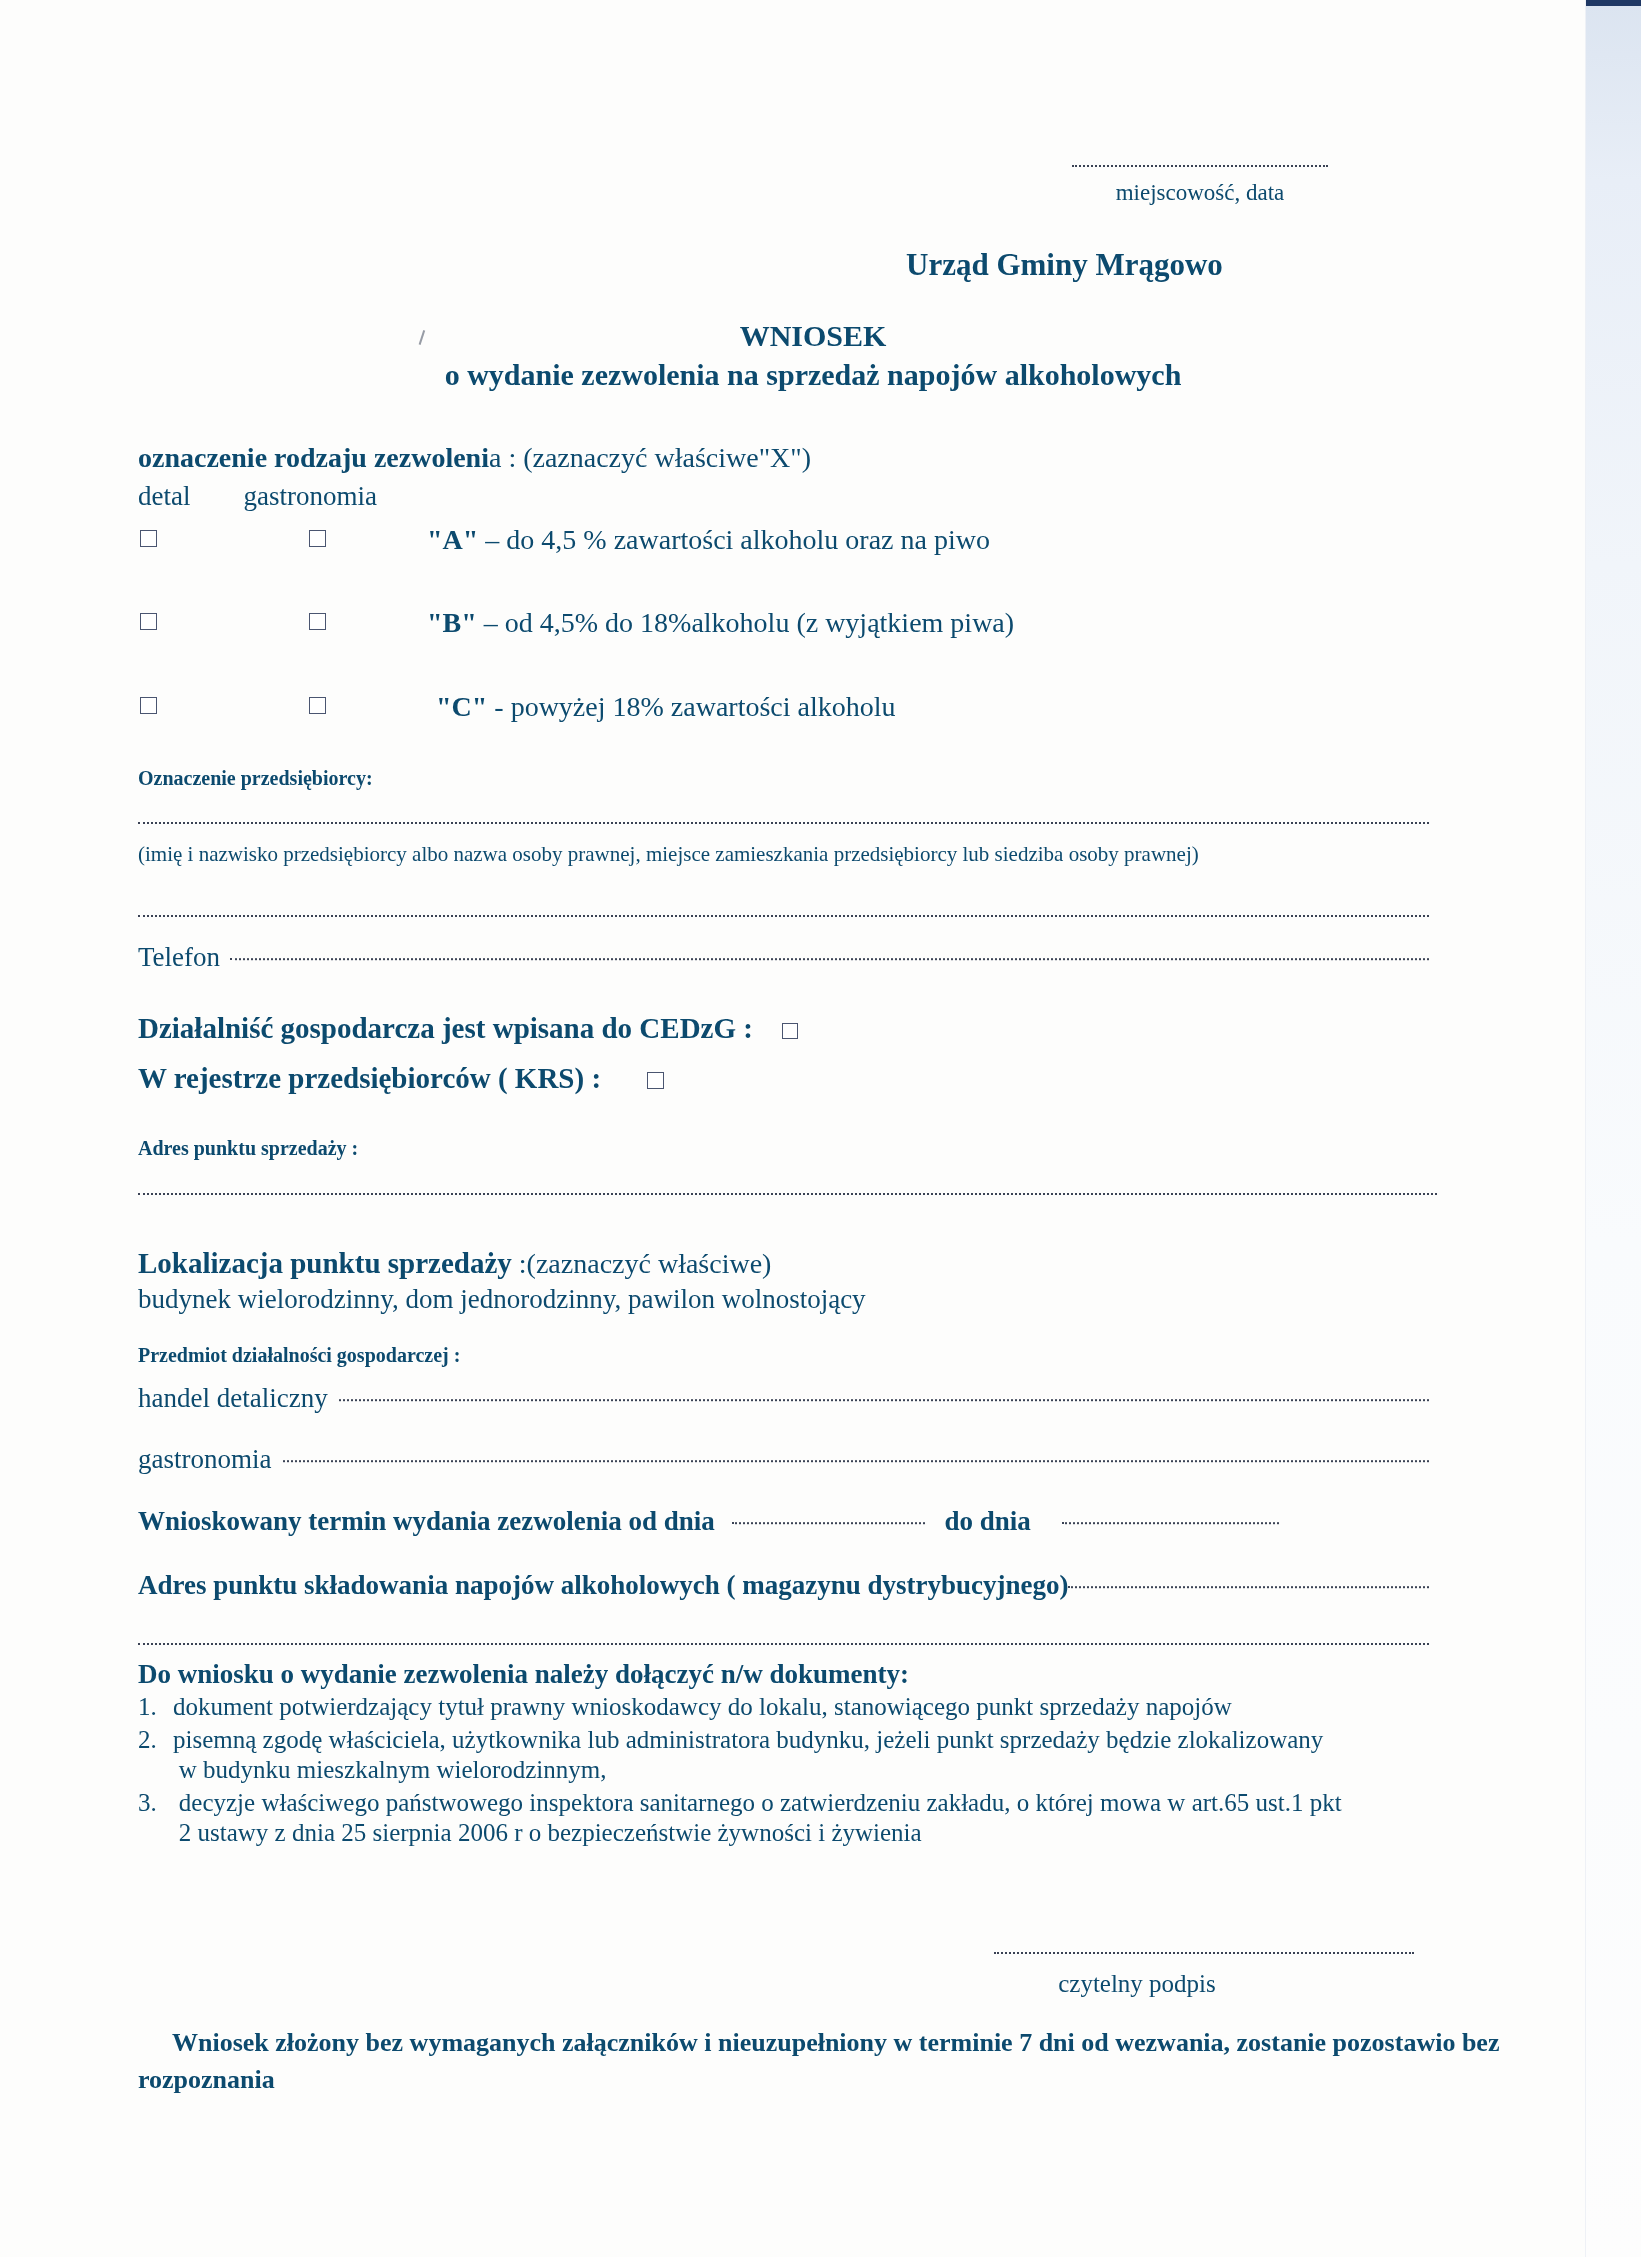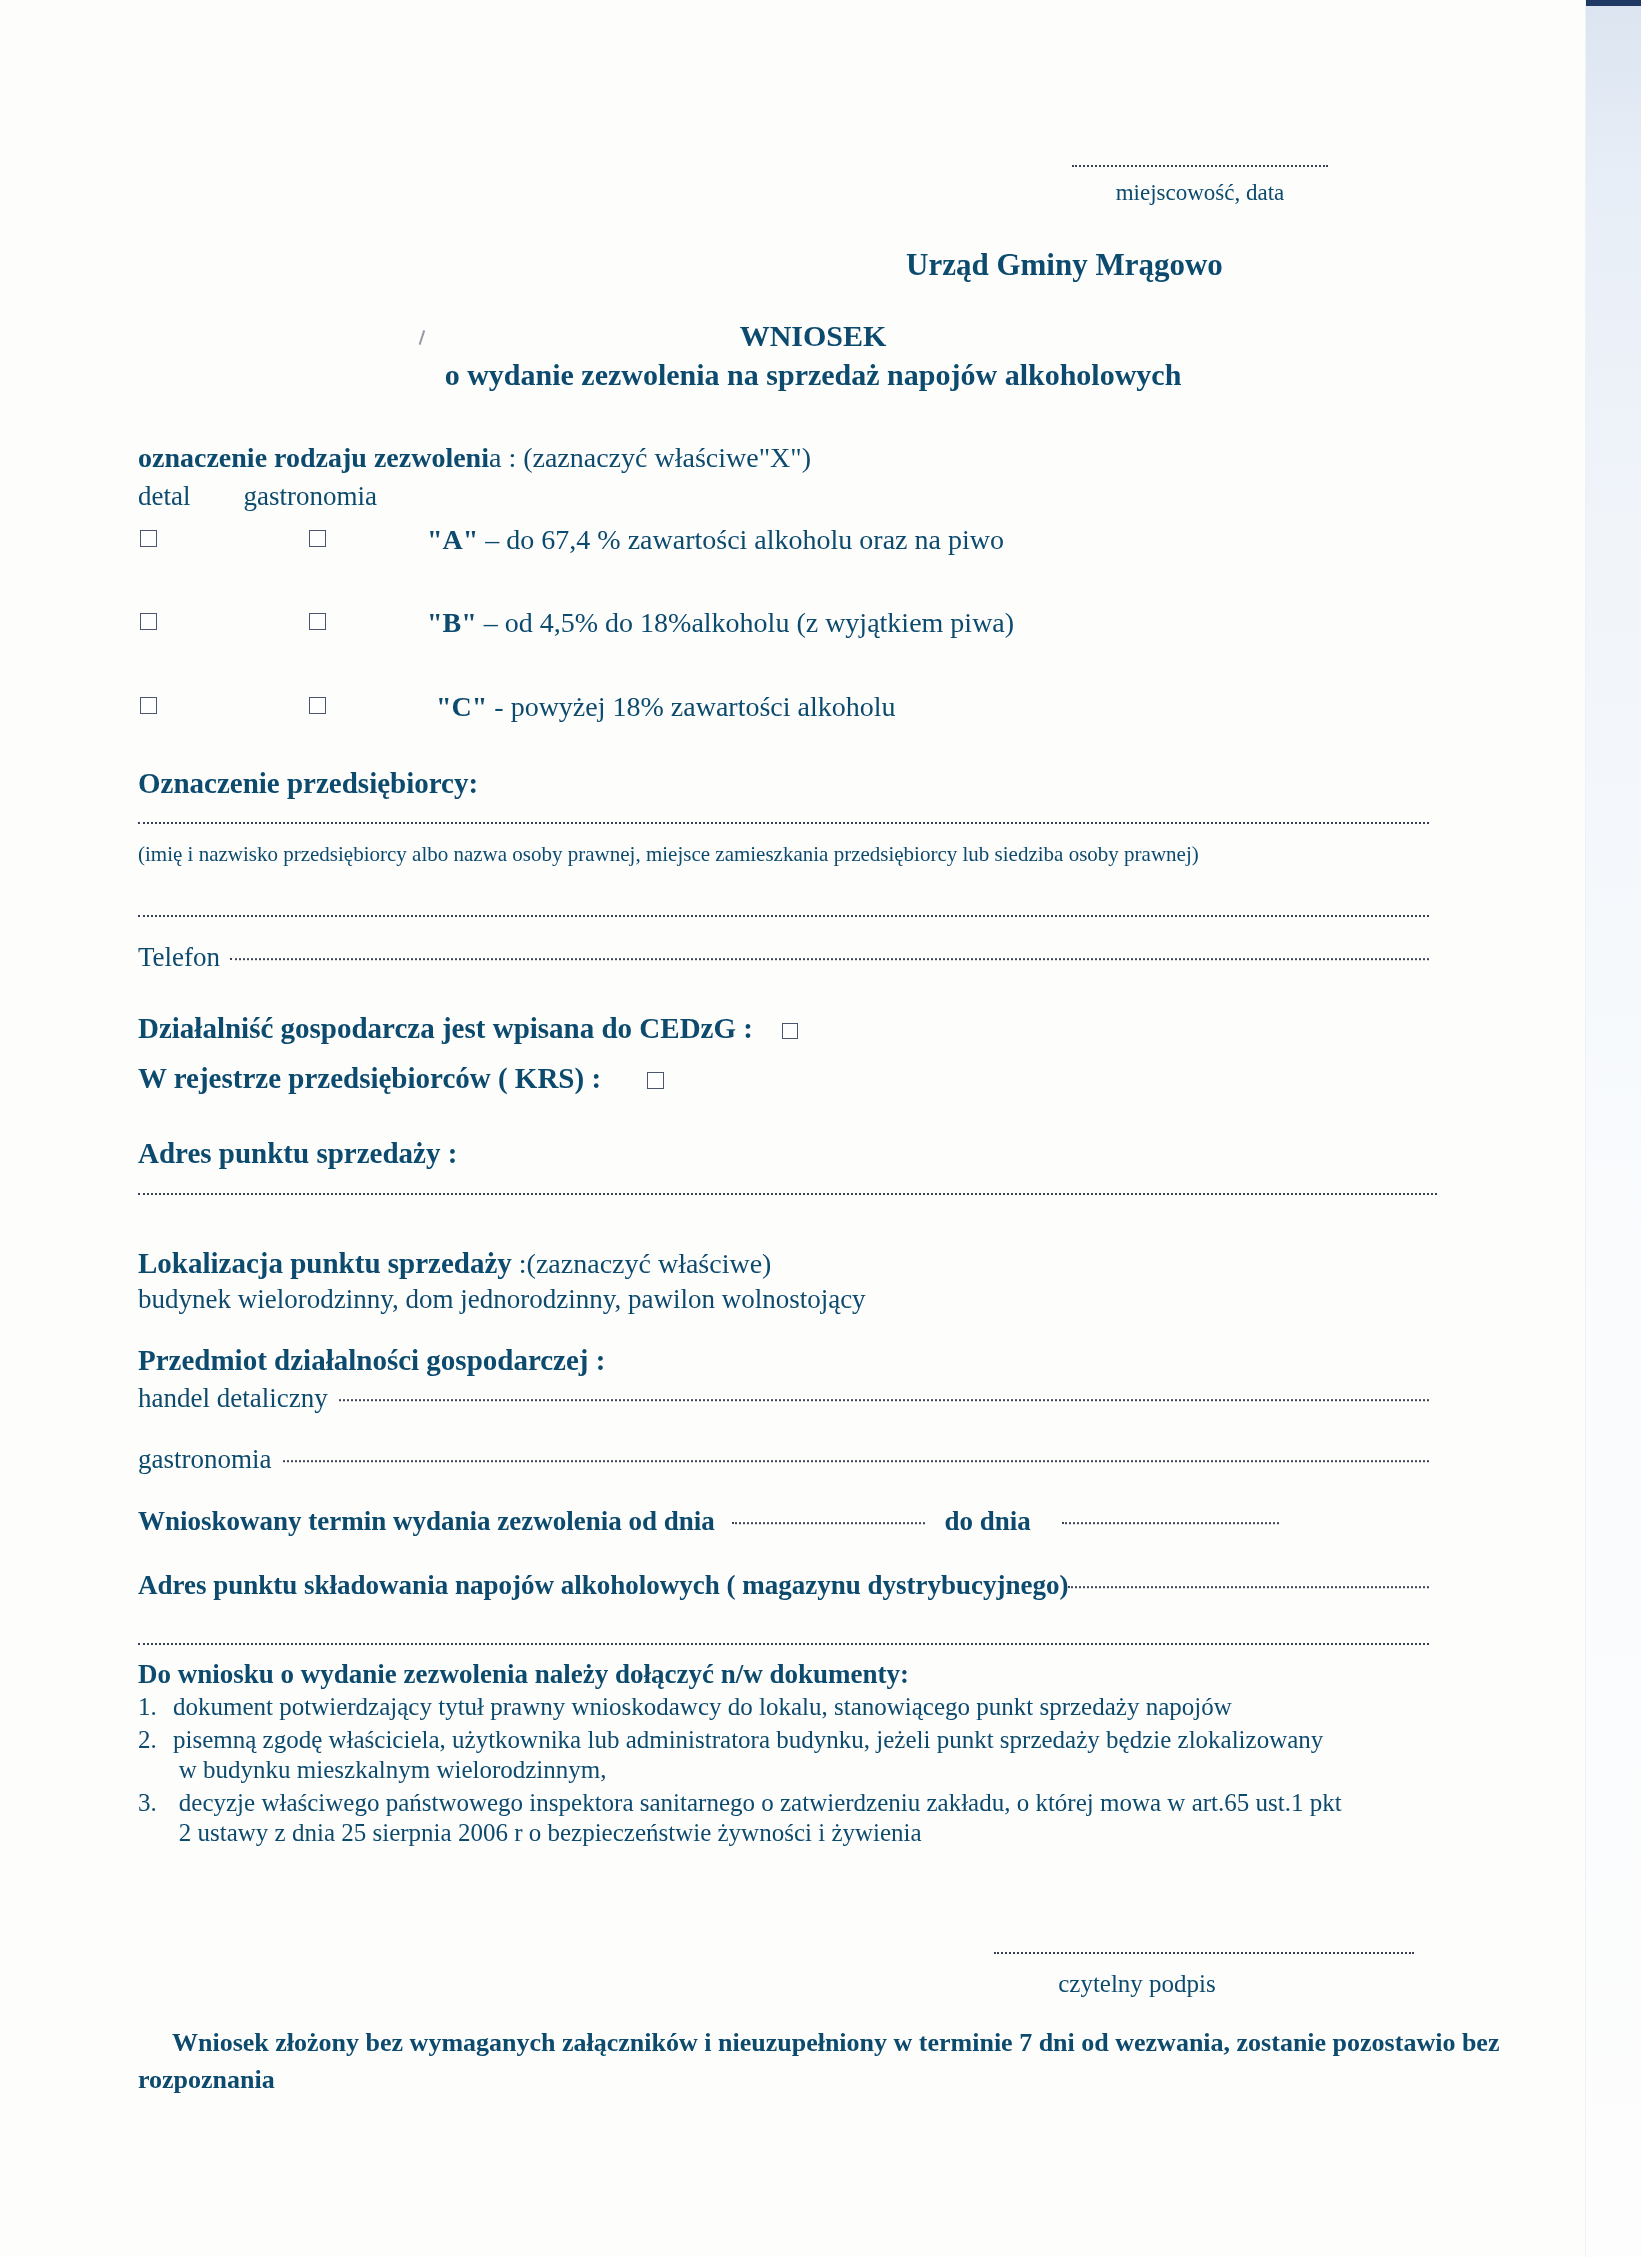--- a/index.html
+++ b/index.html
@@ -38,21 +38,21 @@
   .leader.fixed { flex:0 0 auto; }
 
   
   .cb {
     display:inline-block; width:17.4px; height:17.4px;
     border:1.9px solid #4a5570; background:#ffffff; box-sizing:border-box;
   }
   .cb.sm { width:16.4px; height:16.4px; border-width:1.9px; }
 
   
-  .h-bold { font-size:29px; font-weight:bold;text-align:right; }
+  .h-bold { font-size:20px; font-weight:bold;text-align:right; }
   .body-t { font-size:27px; }
   .title-t { font-size:30px; font-weight:bold; }
   .hint-t { font-size:21px; }
   .small-t { font-size:23px; }
   .list-t { font-size:25px; line-height:30px; }
 
   .opt-label { font-size:28px; }
   .center { text-align:center; }
 
   .attach-item { position:relative; padding-left:35px; margin-bottom:2.9px; }
@@ -81,21 +81,21 @@
   <div class="abs nw" style="left:138px; top:442px; font-size:28px;">
     <span class="b">oznaczenie rodzaju zezwoleni</span><span>a : (zaznaczyć właściwe"X")</span>
   </div>
   <div class="abs nw body-t" style="left:138px; top:481px;">
     <span>detal</span><span style="display:inline-block; width:53px;"></span><span>gastronomia</span>
   </div>
 
   <div class="abs" style="left:0; top:524px; width:1641px; height:33px;">
     <span class="cb abs" style="left:140px; top:5.8px;"></span>
     <span class="cb abs" style="left:309px; top:5.8px;"></span>
-    <span class="abs opt-label nw" style="left:427px; top:0;"><span class="b">"A"</span><span> – do 67,4 % zawartości alkoholu oraz na piwo</span></span>
+    <span class="abs opt-label nw" style="left:427px; top:0;"><span class="b">"A"</span><span> – do 4,5 % zawartości alkoholu oraz na piwo</span></span>
   </div>
 
   <div class="abs" style="left:0; top:607px; width:1641px; height:33px;">
     <span class="cb abs" style="left:140px; top:5.8px;"></span>
     <span class="cb abs" style="left:309px; top:5.8px;"></span>
     <span class="abs opt-label nw" style="left:427px; top:0;"><span class="b">"B"</span><span> – od 4,5% do 18%alkoholu (z wyjątkiem piwa)</span></span>
   </div>
 
   <div class="abs" style="left:0; top:691px; width:1641px; height:33px;">
     <span class="cb abs" style="left:140px; top:5.8px;"></span>

